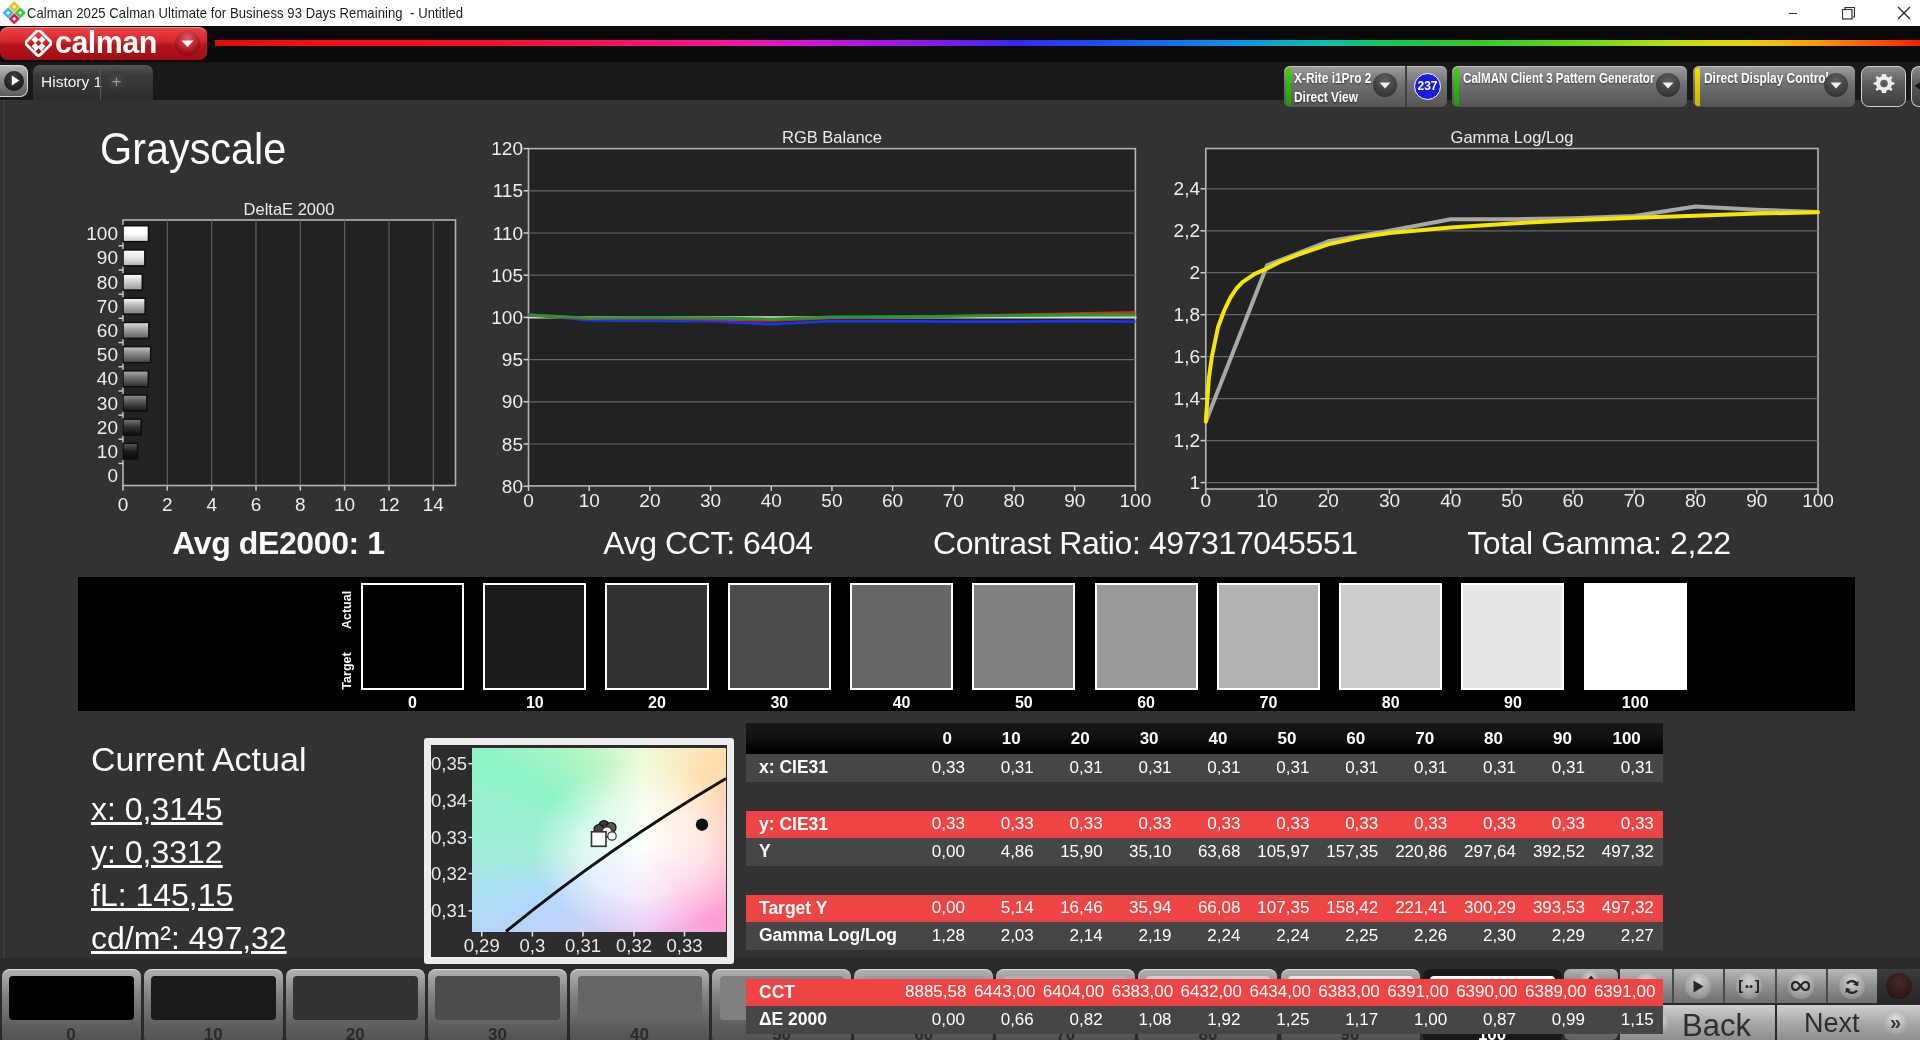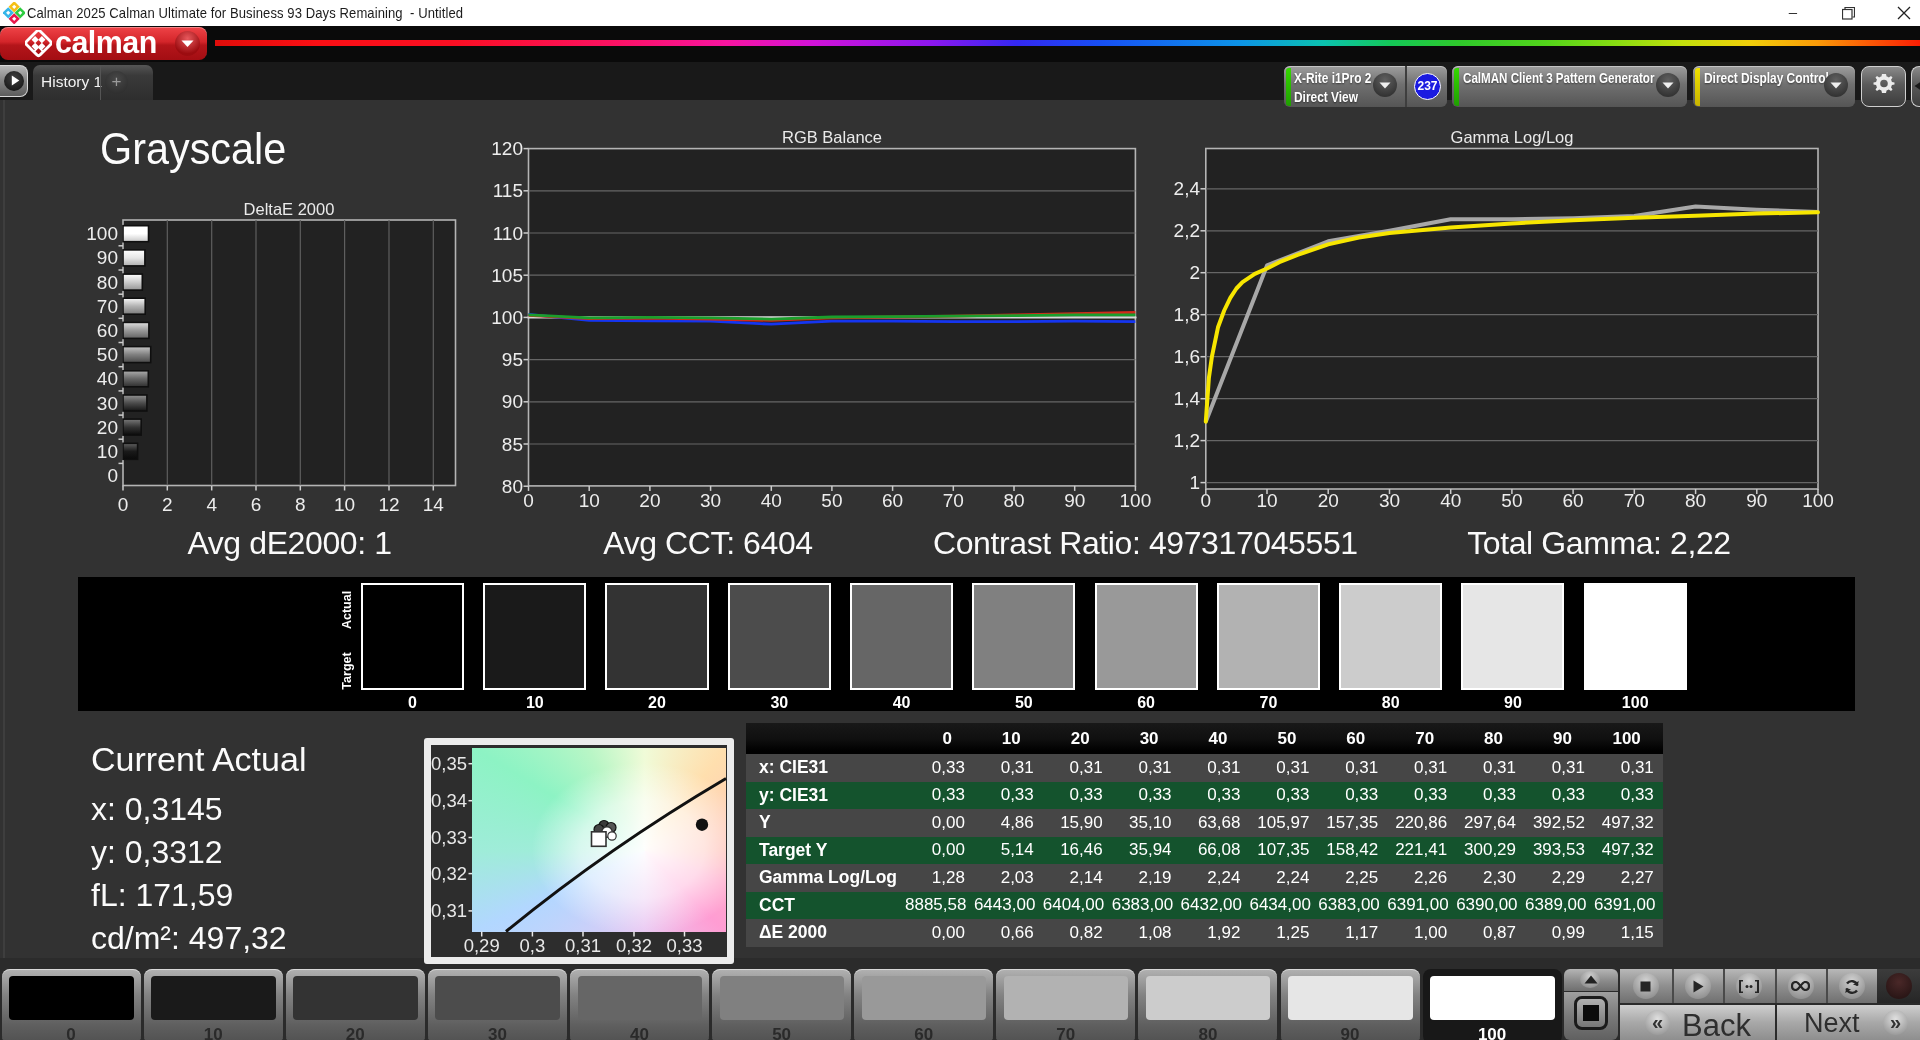--- a/index.html
+++ b/index.html
@@ -19,27 +19,27 @@
 .axlbl { font-size:19px; fill:#ededed; }
 .title16 { font-size:16.5px; fill:#eaeaea; }
 .stat { position:absolute; top:525px; font-size:32px; letter-spacing:-0.4px; color:#fafafa; text-align:center; white-space:nowrap; }
 #grayhead { position:absolute; left:100px; top:124px; font-size:44px; color:#fcfcfc; transform:scaleX(0.94); transform-origin:left center; }
 #band { position:absolute; left:78px; top:577px; width:1777px; height:134px; background:#000; }
 .sw { position:absolute; top:5.6px; width:103.2px; height:107.3px; border:2px solid #fff; }
 .swlbl { position:absolute; top:117px; width:103.2px; text-align:center; font-size:16px; font-weight:bold; color:#fff; }
 .rotlbl { position:absolute; color:#fff; font-size:12.5px; font-weight:600; transform:rotate(-90deg); transform-origin:center; white-space:nowrap; }
 #curread { position:absolute; left:91px; top:740px; color:#fbfbfb; }
 #curread .h { font-size:34px; }
-#curread .v { font-size:32px; position:absolute; left:0; white-space:nowrap; }
+#curread .v { font-size:32px; position:absolute; left:0; white-space:nowrap;text-decoration:underline; }
 
 #dtable .trow { display:grid; grid-template-columns:159px repeat(11, 68.9px); height:27.5px; align-items:center; }
 #dtable .thead { height:31px; background:linear-gradient(#181818,#101010 50%,#000 90%); color:#fff; font-weight:bold; }
 #dtable .thead .tc { padding-right:22px; }
 #dtable .dark { background:#464646; }
-#dtable .light { background:#14532d; }
+#dtable .light { background:#ef4444;margin-top:29px; }
 #dtable .tl { font-weight:bold; color:#fff; font-size:17.5px; padding-left:13px; white-space:nowrap; }
 #dtable .tc { text-align:right; padding-right:9px; color:#fff; font-size:17px; }
 
 .bbtn { position:absolute; top:11px; width:139px; height:75px; border-radius:8px; background:linear-gradient(#b2b2b2,#828282 35%,#5f5f5f 75%,#505050); box-shadow:inset 0 1px 0 rgba(255,255,255,.5); }
 .bbtn.sel { background:#181818; box-shadow:none; }
 .bsw { position:absolute; left:7.5px; top:7px; width:124.5px; height:44px; border-radius:4px; }
 .blbl { position:absolute; left:0; top:56px; width:100%; text-align:center; font-size:17px; font-weight:bold; color:#2a2a2a; }
 </style>
 </head>
 <body>
@@ -354,21 +354,21 @@
     <line x1="198.2" y1="359.0" x2="198.2" y2="364.0" stroke="#cccccc" stroke-width="1.5"></line>
     <line x1="259.5" y1="359.0" x2="259.5" y2="364.0" stroke="#cccccc" stroke-width="1.5"></line>
     <line x1="320.7" y1="359.0" x2="320.7" y2="364.0" stroke="#cccccc" stroke-width="1.5"></line>
     <line x1="381.9" y1="359.0" x2="381.9" y2="364.0" stroke="#cccccc" stroke-width="1.5"></line>
     <line x1="443.1" y1="359.0" x2="443.1" y2="364.0" stroke="#cccccc" stroke-width="1.5"></line>
     <line x1="504.3" y1="359.0" x2="504.3" y2="364.0" stroke="#cccccc" stroke-width="1.5"></line>
     <line x1="565.6" y1="359.0" x2="565.6" y2="364.0" stroke="#cccccc" stroke-width="1.5"></line>
     <line x1="626.8" y1="359.0" x2="626.8" y2="364.0" stroke="#cccccc" stroke-width="1.5"></line>
     <line x1="688.0" y1="359.0" x2="688.0" y2="364.0" stroke="#cccccc" stroke-width="1.5"></line>
 </svg>
-<div class="stat" style="left:92px;width:395px;">Avg dE2000: 1</div>
+<div class="stat" style="left:81px;width:395px;font-weight:bold;">Avg dE2000: 1</div>
 <div class="stat" style="left:508px;width:400px;">Avg CCT: 6404</div>
 <div class="stat" style="left:933px;width:440px;text-align:left;">Contrast Ratio: 497317045551</div>
 <div class="stat" style="left:1399px;width:400px;">Total Gamma: 2,22</div>
 <div id="band">
 <div class="rotlbl" style="left:250px;top:26px;">Actual</div>
 <div class="rotlbl" style="left:250px;top:87px;">Target</div>
 <div class="sw" style="left:282.9px;background:rgb(0,0,0);"></div>
     <div class="swlbl" style="left:282.9px;">0</div>
     <div class="sw" style="left:405.2px;background:rgb(26,26,26);"></div>
     <div class="swlbl" style="left:405.2px;">10</div>
@@ -388,21 +388,21 @@
     <div class="swlbl" style="left:1261.1px;">80</div>
     <div class="sw" style="left:1383.3px;background:rgb(230,230,230);"></div>
     <div class="swlbl" style="left:1383.3px;">90</div>
     <div class="sw" style="left:1505.6px;background:rgb(255,255,255);"></div>
     <div class="swlbl" style="left:1505.6px;">100</div>
 </div>
 <div id="curread">
 <div class="h">Current Actual</div>
 <div class="v" style="top:51px;">x: 0,3145</div>
 <div class="v" style="top:94px;">y: 0,3312</div>
-<div class="v" style="top:137px;">fL: 171,59</div>
+<div class="v" style="top:137px;">fL: 145,15</div>
 <div class="v" style="top:180px;">cd/m²: 497,32</div>
 </div>
 <div class="abs" style="left:424px;top:738px;width:310px;height:226px;background:#ececec;border-radius:3px;z-index:6;">
   <div class="abs" style="left:7px;top:7px;width:296px;height:212px;background:#2d2d2d;"></div>
   <div id="cieplot" class="abs" style="left:48px;top:9.7px;width:254px;height:184px;
     background:
       radial-gradient(ellipse 130px 102px at 67% 55%, rgba(255,255,255,0.97) 0%, rgba(255,255,255,0.6) 48%, rgba(255,255,255,0) 85%),
       conic-gradient(from 0deg at 68% 56%, #f0fbd8 0%, #ffdfae 10.6%, #ffc9b2 20%, #ffbdb4 25%, #ffa9cb 31%, #ff9dd3 37.5%, #e9c7f2 50%, #b2d7ff 68%, #9fecd9 75%, #8df3c4 83.6%, #b9f6c6 92%, #f0fbd8 100%);"></div>
   <svg class="abs" style="left:0;top:0" width="310" height="226" viewBox="0 0 310 226">
     <path d="M82 193.5 Q 184 110 302 40.5" fill="none" stroke="#111" stroke-width="3"></path>

